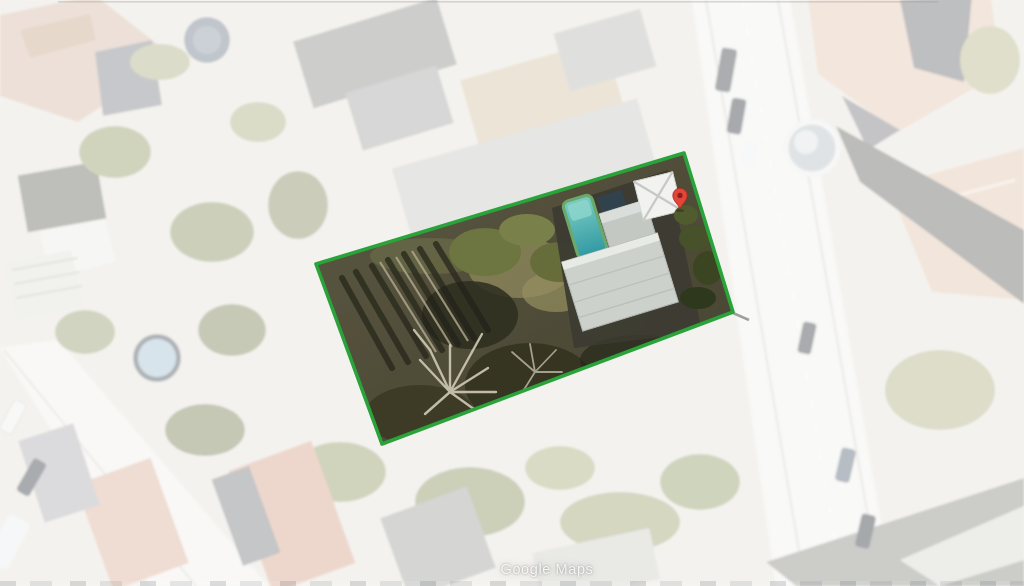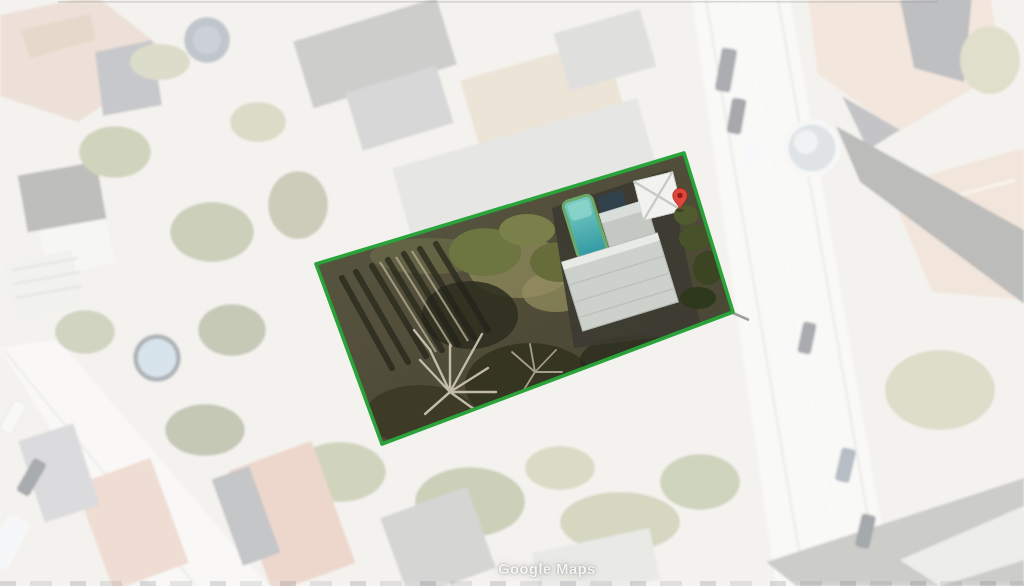--- a/index.html
+++ b/index.html
@@ -1,20 +1,20 @@
 <!DOCTYPE html>
 <html><head>
 <meta charset="utf-8">
 <style>
   html,body{margin:0;padding:0;background:#dedcd6;}
   .stage{position:relative;width:1024px;height:586px;overflow:hidden;
          font-family:"Liberation Sans",sans-serif;background:#e9e6e0;}
   .stage svg{position:absolute;inset:0;display:block;}
   .watermark{position:absolute;left:547px;bottom:9px;transform:translateX(-50%);
-    font-size:14.5px;font-weight:700;letter-spacing:.6px;color:rgba(255,255,255,.88);
+    font-size:14.5px;font-weight:400;letter-spacing:.6px;color:rgba(255,255,255,.88);
     text-shadow:0 0 2px rgba(130,130,130,.8),0 0 6px rgba(150,150,150,.5);
     white-space:nowrap;user-select:none;text-align:center;}
   .attribution-strip{position:absolute;left:0;right:0;bottom:0;height:5px;opacity:.55;
     background:repeating-linear-gradient(90deg,rgba(125,130,138,.45) 0 16px,
       rgba(255,255,255,.2) 16px 30px,rgba(125,130,138,.3) 30px 52px,rgba(255,255,255,.15) 52px 70px);}
 </style>
 </head>
 <body>
 
 <div class="stage">

